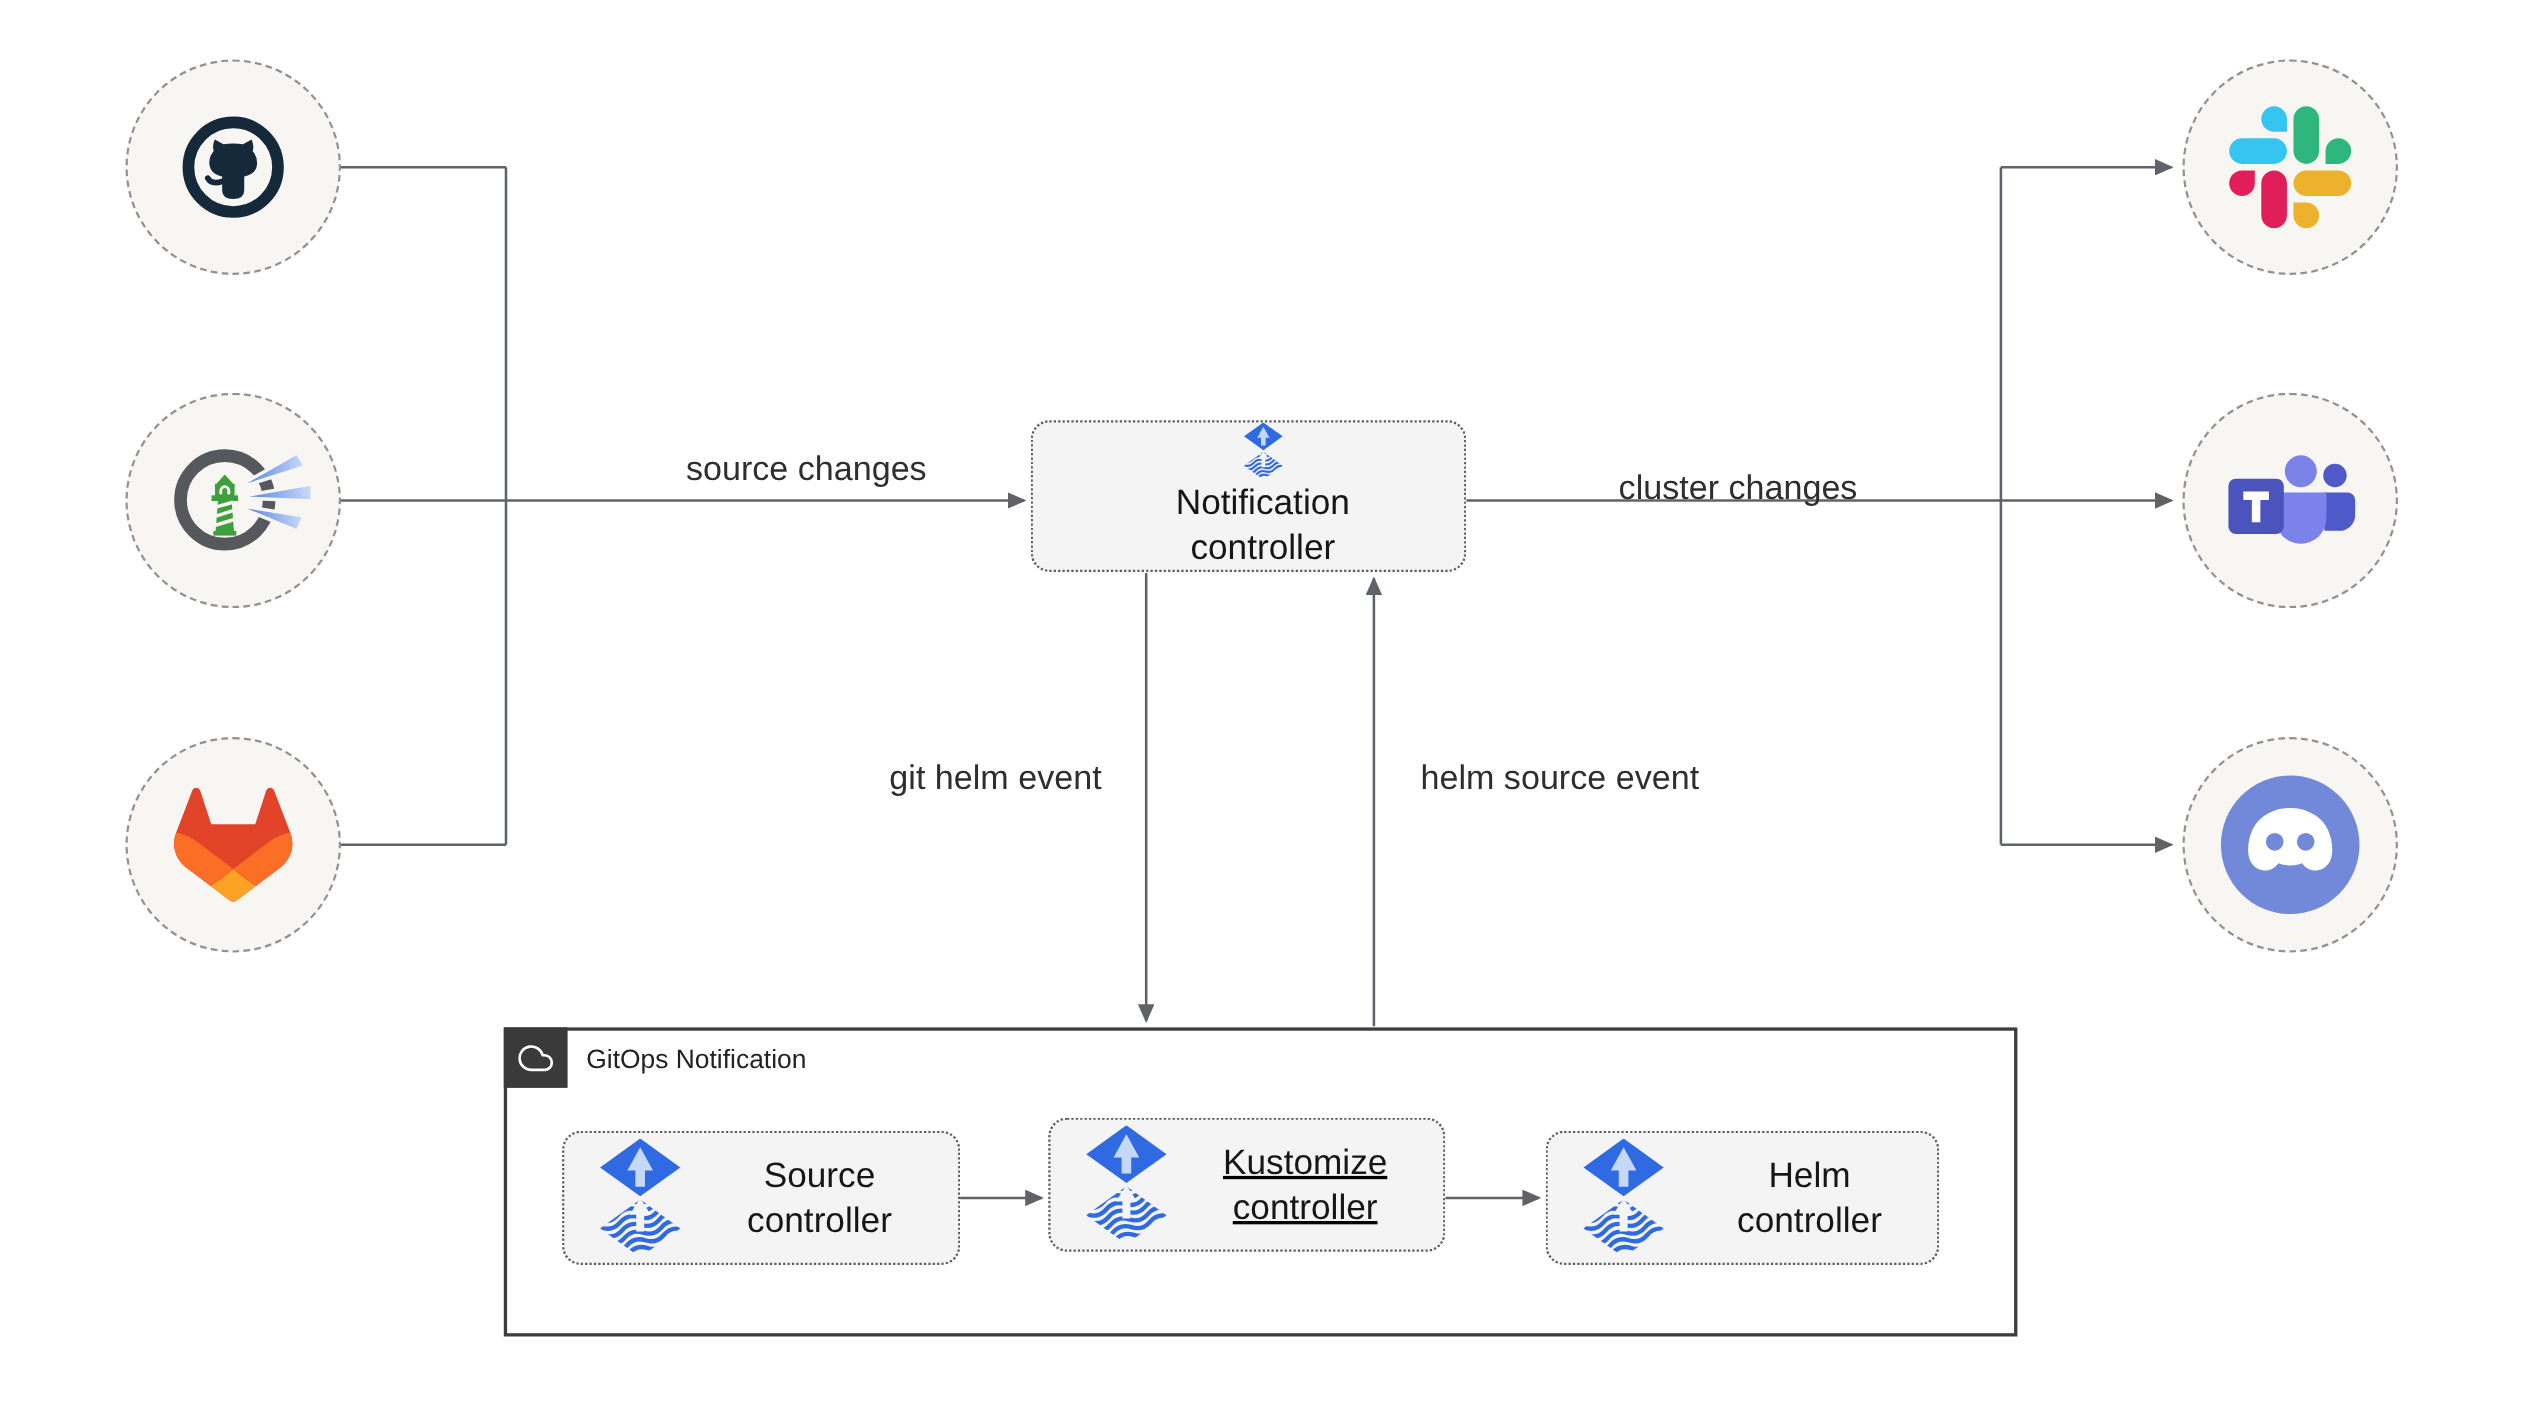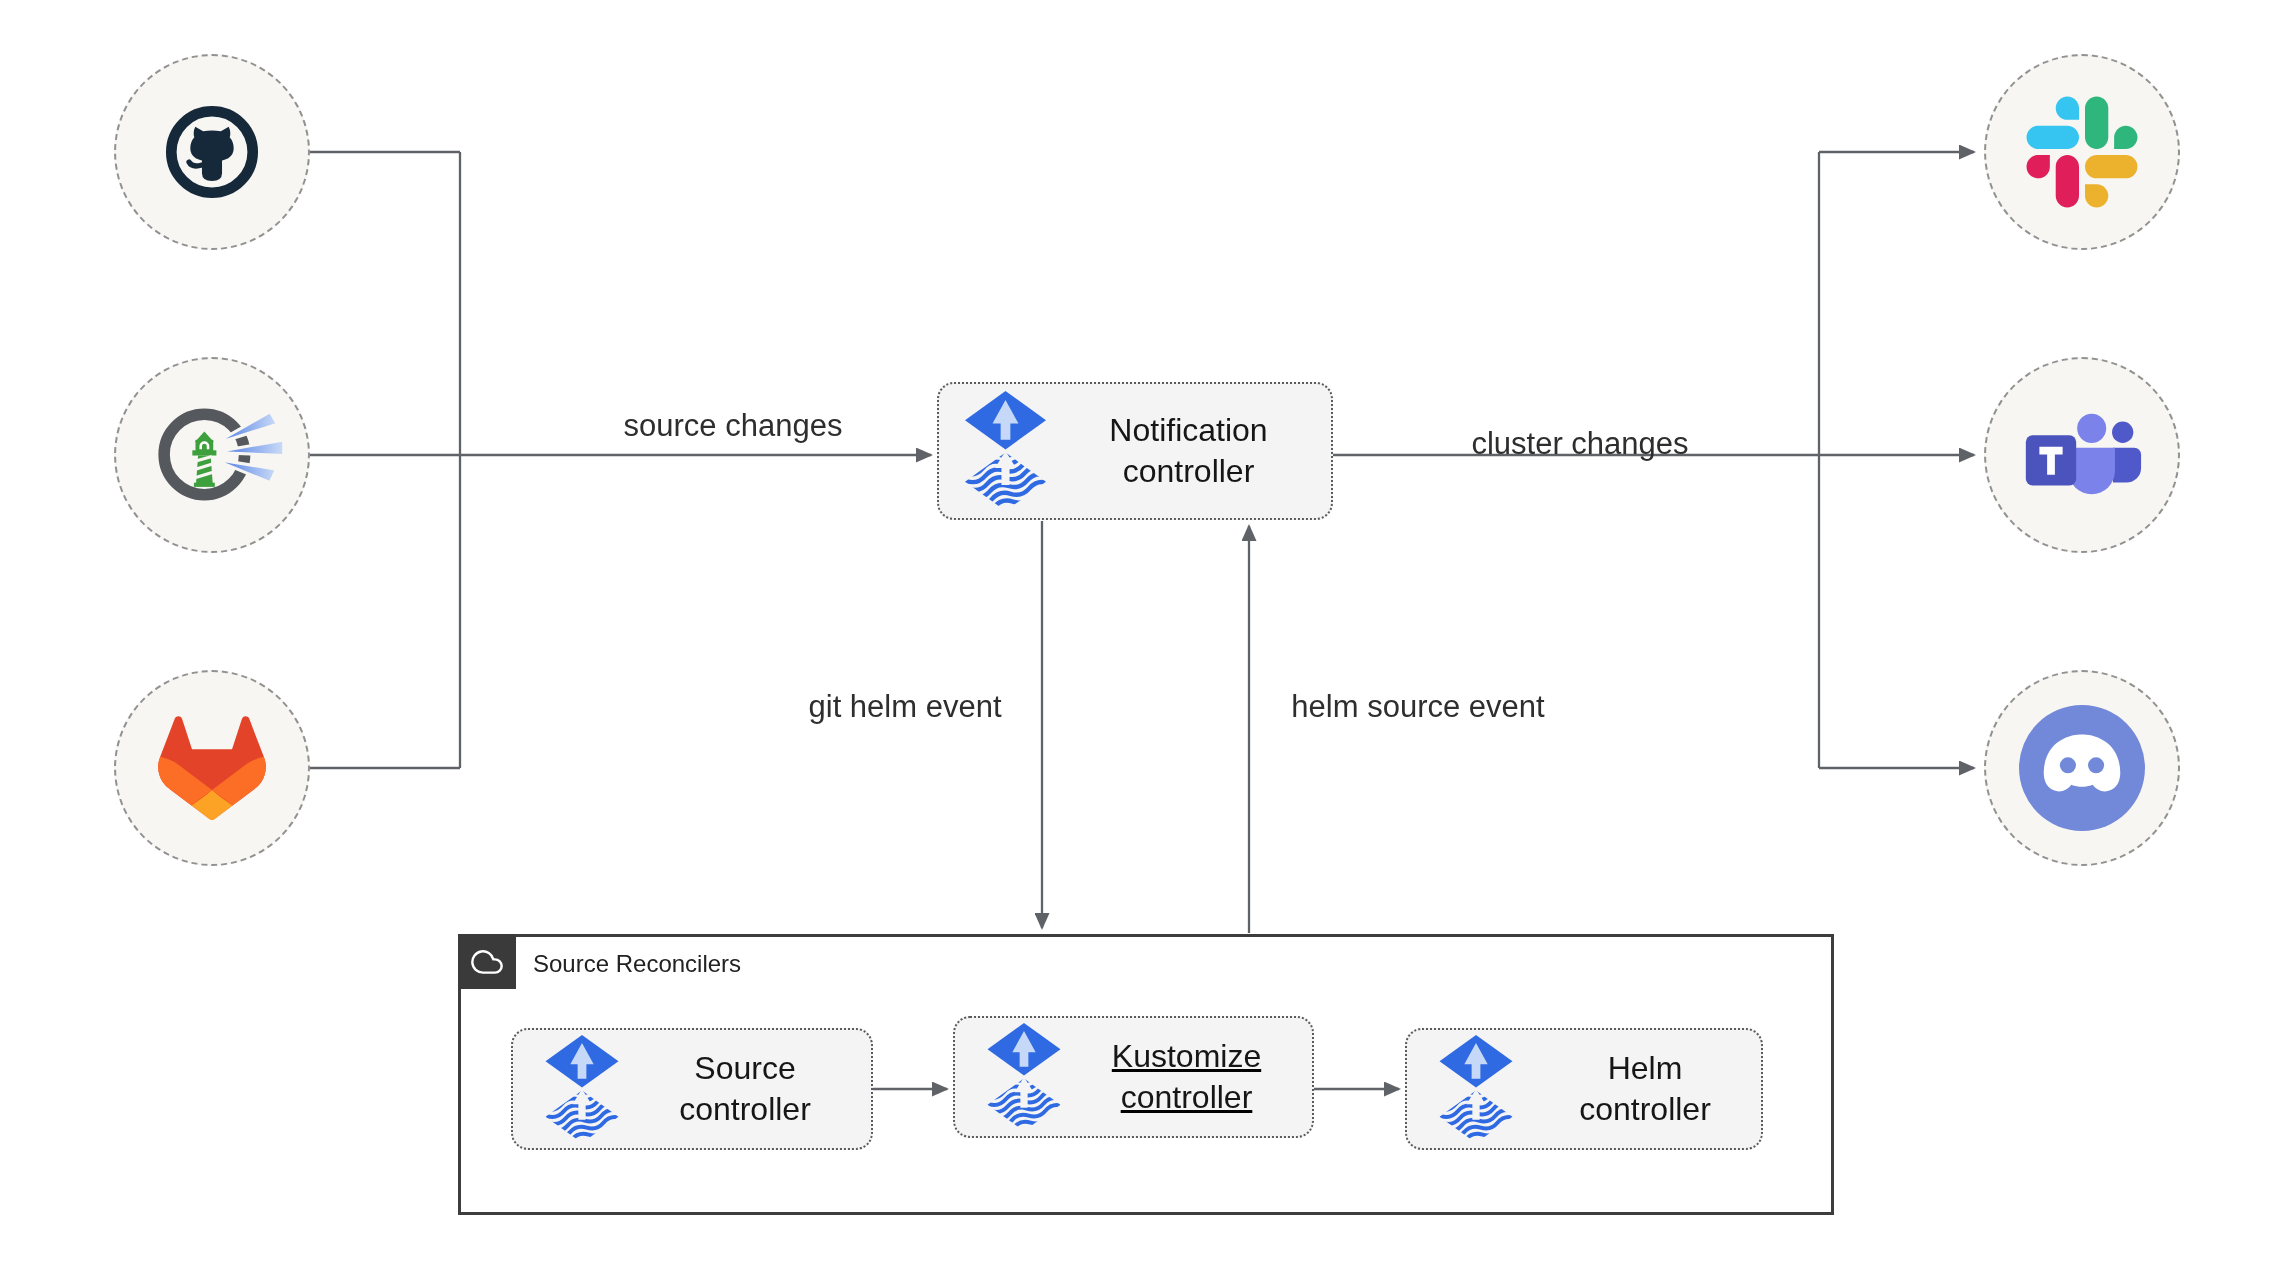--- a/index.html
+++ b/index.html
@@ -195,42 +195,42 @@
     <svg class="icon-svg" width="128" height="92">
         <use href="#teams-icon"></use>
       </svg>
   </div>
   <div class="node-circle" style="left:1984px;top:670px;">
     <svg class="icon-svg" width="134" height="134">
         <use href="#discord-icon"></use>
       </svg>
   </div>
 
-  <div class="flux-box" style="left:937px;top:382px;width:396px;height:138px;padding-left:26px;">
+  <div class="flux-box" style="left:937px;top:382px;width:396px;height:138px;padding-left:26px;flex-direction:column;">
     <svg class="icon-svg" width="81" height="120">
         <use href="#flux-icon"></use>
       </svg>
     <div class="titles">
       <span>Notification</span>
       <span>controller</span>
     </div>
   </div>
 
   <div class="edge-label" style="left:695px;top:426px;margin-left:38px;">source changes</div>
   <div class="edge-label" style="left:1548px;top:444px;margin-left:32px;">cluster changes</div>
   <div class="edge-label" style="left:905px;top:707px;">git helm event</div>
   <div class="edge-label" style="left:1418px;top:707px;">helm source event</div>
 
   <div class="reconcilers">
     <div class="header-sq">
       <svg class="icon-svg" width="32" height="32">
           <use href="#cloud-icon-sym"></use>
         </svg>
     </div>
-    <div class="header-title">Source Reconcilers</div>
+    <div class="header-title">GitOps Notification</div>
   </div>
 
   <div class="flux-box" style="left:511px;top:1028px;width:362px;height:122px;padding-left:32px;">
     <svg class="icon-svg" width="74" height="108">
         <use href="#flux-icon"></use>
       </svg>
     <div class="titles">
       <span>Source</span>
       <span>controller</span>
     </div>

